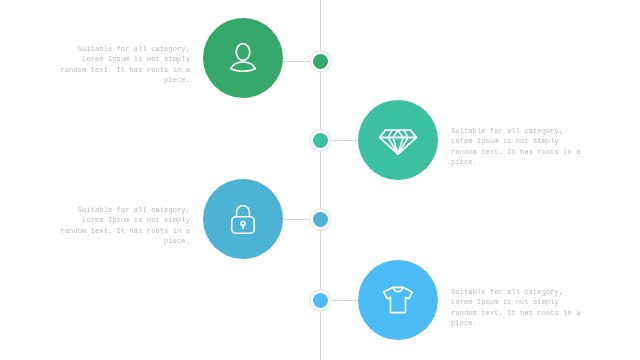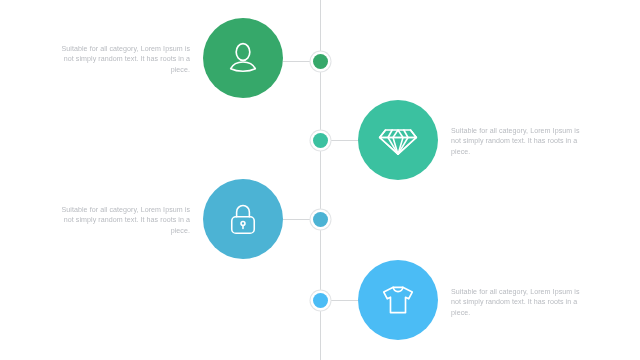--- a/index.html
+++ b/index.html
@@ -14,20 +14,21 @@
     overflow: hidden;
     font-family: "Liberation Sans", sans-serif;
     -webkit-font-smoothing: antialiased;
   }
 
   #infographic {
     position: absolute;
     inset: 0;
     width: 640px;
     height: 360px;
+    font-family: Liberation Mono, monospace;
   }
 
   
   .timeline-axis {
     position: absolute;
     left: 319.5px;
     top: 0px;
     width: 1.5px;
     height: 360px;
     background: #d6d8da;

